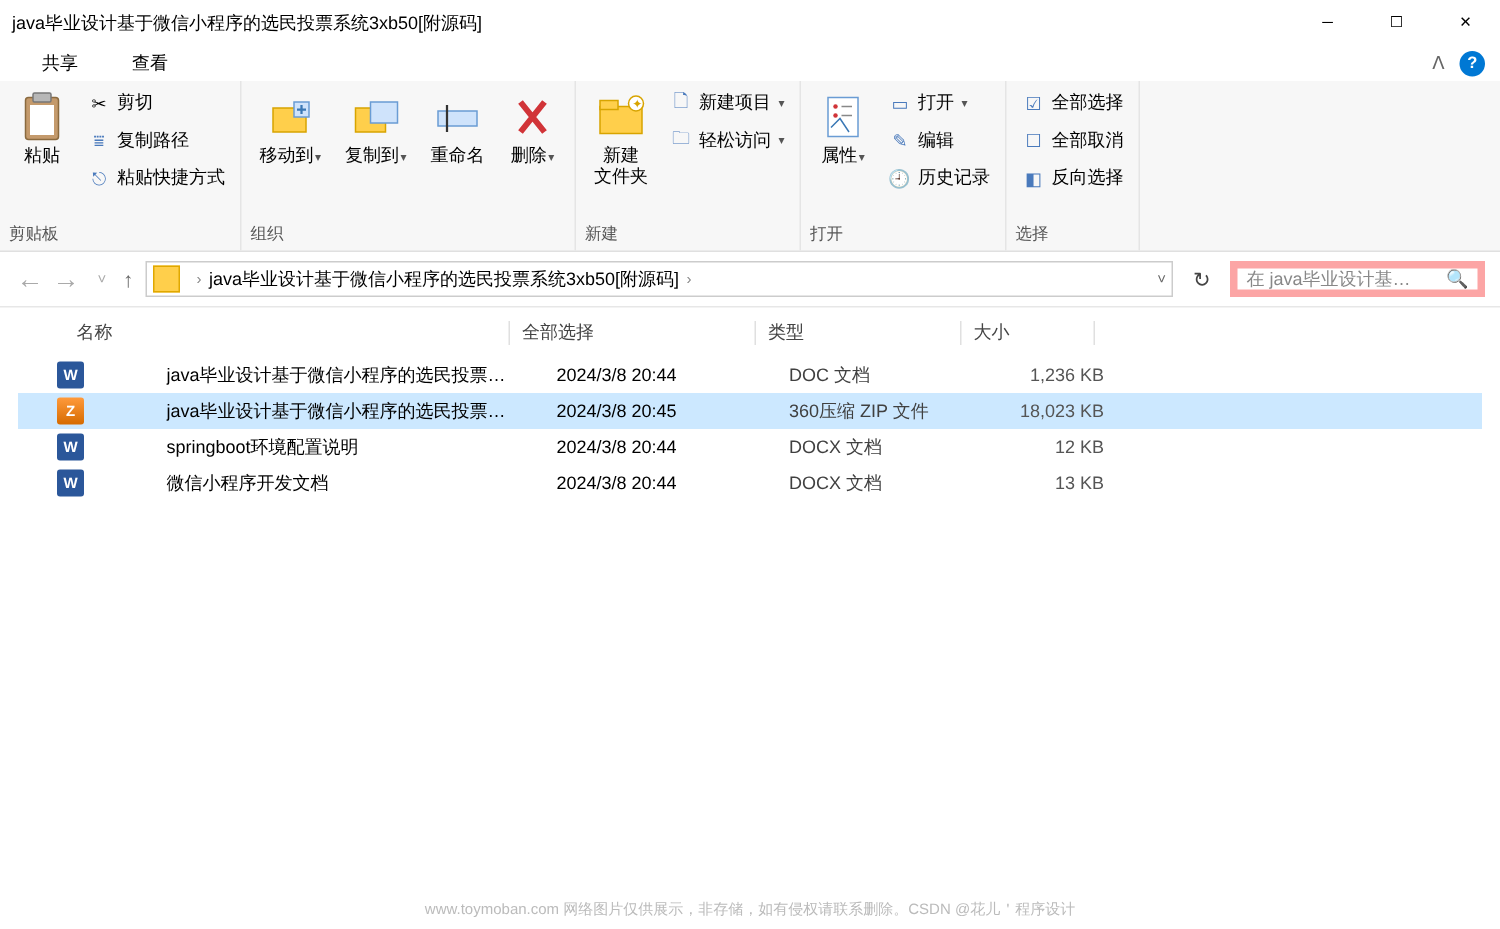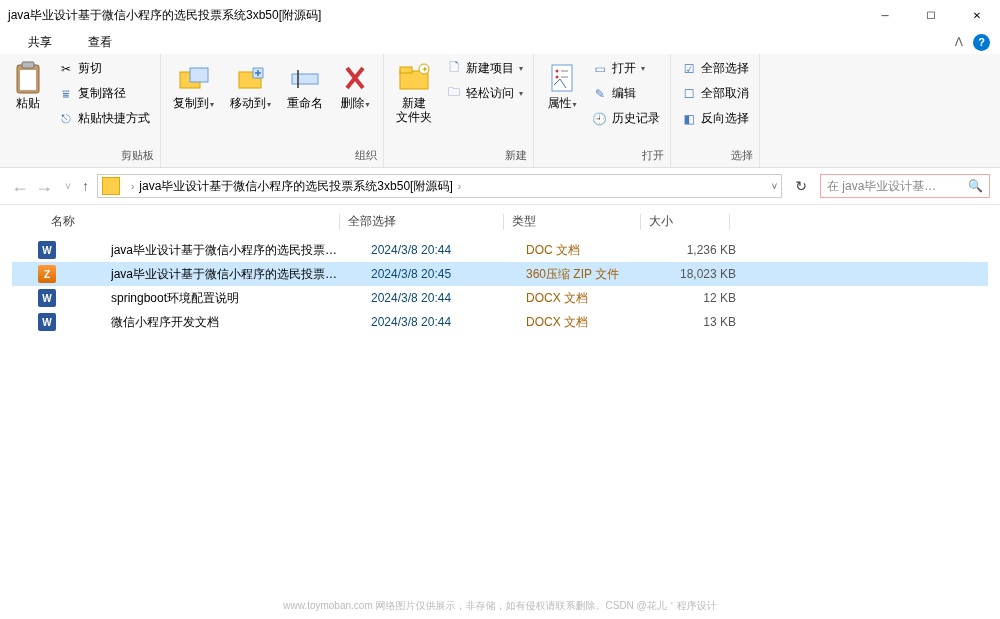--- a/index.html
+++ b/index.html
@@ -11,60 +11,60 @@
     .titlebar-btn { width: 46px; height: 30px; display: flex; align-items: center; justify-content: center; font-size: 10px; color: #000; }
     
     .tabbar { display: flex; align-items: center; height: 24px; padding: 0 10px; position: relative; }
     .tab { padding: 2px 18px; font-size: 12px; }
     .tabbar-right { position: absolute; right: 10px; display: flex; align-items: center; gap: 10px; }
     .help-icon { width: 17px; height: 17px; border-radius: 50%; background: #0078d4; color: #fff; display: flex; align-items: center; justify-content: center; font-size: 11px; font-weight: bold; }
     
     .ribbon { background: #f7f7f7; border-bottom: 1px solid #e0e0e0; display: flex; height: 114px; }
     .ribbon-group { display: flex; flex-direction: column; border-right: 1px solid #e5e5e5; padding: 4px 6px 2px 6px; }
     .ribbon-group-body { flex: 1; display: flex; align-items: flex-start; gap: 4px; }
-    .ribbon-group-label { text-align: right; font-size: 11px; color: #555; padding: 2px 0; }
+    .ribbon-group-label { text-align: left; font-size: 11px; color: #555; padding: 2px 0; }
     
     .rbtn-lg { display: flex; flex-direction: column; align-items: center; gap: 2px; padding: 4px 6px; }
     .rbtn-lg .ico { width: 32px; height: 32px; display: flex; align-items: center; justify-content: center; }
     .rbtn-lg .lbl { font-size: 12px; text-align: center; line-height: 1.2; }
     
     .rbtn-sm-col { display: flex; flex-direction: column; gap: 4px; justify-content: center; }
     .rbtn-sm { display: flex; align-items: center; gap: 4px; font-size: 12px; padding: 2px 4px; }
     .rbtn-sm .ico { width: 16px; height: 16px; display: flex; align-items: center; justify-content: center; }
     
     .addressbar { display: flex; align-items: center; padding: 6px 10px; gap: 8px; border-bottom: 1px solid #e7e7e7; }
     .nav-arrows { display: flex; gap: 4px; align-items: center; }
     .nav-arrow { color: #aaa; font-size: 18px; width: 20px; text-align: center; }
     .nav-up { color: #666; font-size: 14px; }
     .crumb { flex: 1; display: flex; align-items: center; border: 1px solid #ccc; height: 24px; padding: 0 4px; }
     .crumb-folder { width: 18px; height: 18px; background: #ffcf4b; border: 1px solid #e0a800; margin-right: 6px; }
     .crumb-sep { color: #888; padding: 0 5px; font-size: 10px; }
     .crumb-text { font-size: 12px; }
     .crumb-right { margin-left: auto; display: flex; gap: 6px; align-items: center; }
     .refresh { font-size: 14px; color: #444; padding: 0 5px; }
-    .searchbox { display: flex; align-items: center; border: 1px solid #fca5a5; width: 170px; height: 24px; padding: 0 6px; color: #888; justify-content: space-between; }
+    .searchbox { display: flex; align-items: center; border: 5px solid #fca5a5; width: 170px; height: 24px; padding: 0 6px; color: #888; justify-content: space-between; }
     
     .columns { display: flex; padding: 8px 12px 4px 38px; font-size: 12px; color: #444; }
     .col-name { width: 288px; }
     .col-date { width: 155px; }
     .col-type { width: 128px; }
     .col-size { width: 80px; padding-right: 8px; }
     .col-sep { border-right: 1px solid #e0e0e0; height: 16px; margin-right: 8px; }
     
     .colheader-row { display: flex; align-items: center; margin-left: 13px; }
     
     .filelist { padding: 4px 12px 0 12px; }
     .filerow { display: flex; align-items: center; height: 24px; padding-left: 26px; }
     .filerow.selected { background: #cce8ff; }
     .file-icon { width: 18px; height: 18px; display: flex; align-items: center; justify-content: center; margin-right: 8px; font-size: 10px; font-weight: bold; color: #fff; border-radius: 2px; }
     .ico-doc { background: #2b579a; }
     .ico-zip { background: linear-gradient(#ff9a3c,#d66b00); }
     .file-name { width: 260px; overflow: hidden; white-space: nowrap; text-overflow: ellipsis; margin-left: 47px; }
-    .file-date { width: 155px; color: #0c4a6e; }
-    .file-type { width: 130px; color: #a16207; }
+    .file-date { width: 155px; color: #000000; }
+    .file-type { width: 130px; color: #404040; }
     .file-size { width: 80px; text-align: right; color: #555; }
     
     .footer { position: absolute; bottom: 6px; left: 0; right: 0; display: flex; justify-content: center; padding: 0 20px; color: #bbb; font-size: 10px; }
     
     svg { display: block; }
     .dd { font-size: 8px; margin-left: 1px; color: #555; }
   </style>
 </head>
 <body>
 
@@ -116,35 +116,35 @@
       </div>
     </div>
     <div class="ribbon-group-label">剪贴板</div>
   </div>
 
   <div class="ribbon-group">
     <div class="ribbon-group-body">
       <div class="rbtn-lg">
         <div class="ico">
             <svg width="32" height="32">
-              <rect x="2" y="10" width="20" height="16" fill="#ffcf4b" stroke="#d8a400"></rect>
-              <rect x="12" y="6" width="18" height="14" fill="#cfe3fb" stroke="#6a9cd4"></rect>
-            </svg>
-          </div>
-        <div class="lbl"><span>复制到</span><span class="dd">▾</span></div>
-      </div>
-      <div class="rbtn-lg">
-        <div class="ico">
-            <svg width="32" height="32">
               <rect x="4" y="10" width="22" height="16" fill="#ffcf4b" stroke="#d8a400"></rect>
               <path d="M18 6 L28 6 L28 16 L18 16 Z" fill="#cfe3fb" stroke="#6a9cd4"></path>
               <path d="M20 11 L26 11 M23 8 L23 14" stroke="#3b78b5" stroke-width="1.5"></path>
             </svg>
           </div>
         <div class="lbl"><span>移动到</span><span class="dd">▾</span></div>
+      </div>
+      <div class="rbtn-lg">
+        <div class="ico">
+            <svg width="32" height="32">
+              <rect x="2" y="10" width="20" height="16" fill="#ffcf4b" stroke="#d8a400"></rect>
+              <rect x="12" y="6" width="18" height="14" fill="#cfe3fb" stroke="#6a9cd4"></rect>
+            </svg>
+          </div>
+        <div class="lbl"><span>复制到</span><span class="dd">▾</span></div>
       </div>
       <div class="rbtn-lg">
         <div class="ico">
             <svg width="30" height="24">
               <rect x="2" y="8" width="26" height="10" fill="#cfe3fb" stroke="#6a9cd4"></rect>
               <line x1="8" y1="4" x2="8" y2="22" stroke="#333" stroke-width="1.5"></line>
             </svg>
           </div>
         <div class="lbl">重命名</div>
       </div>

